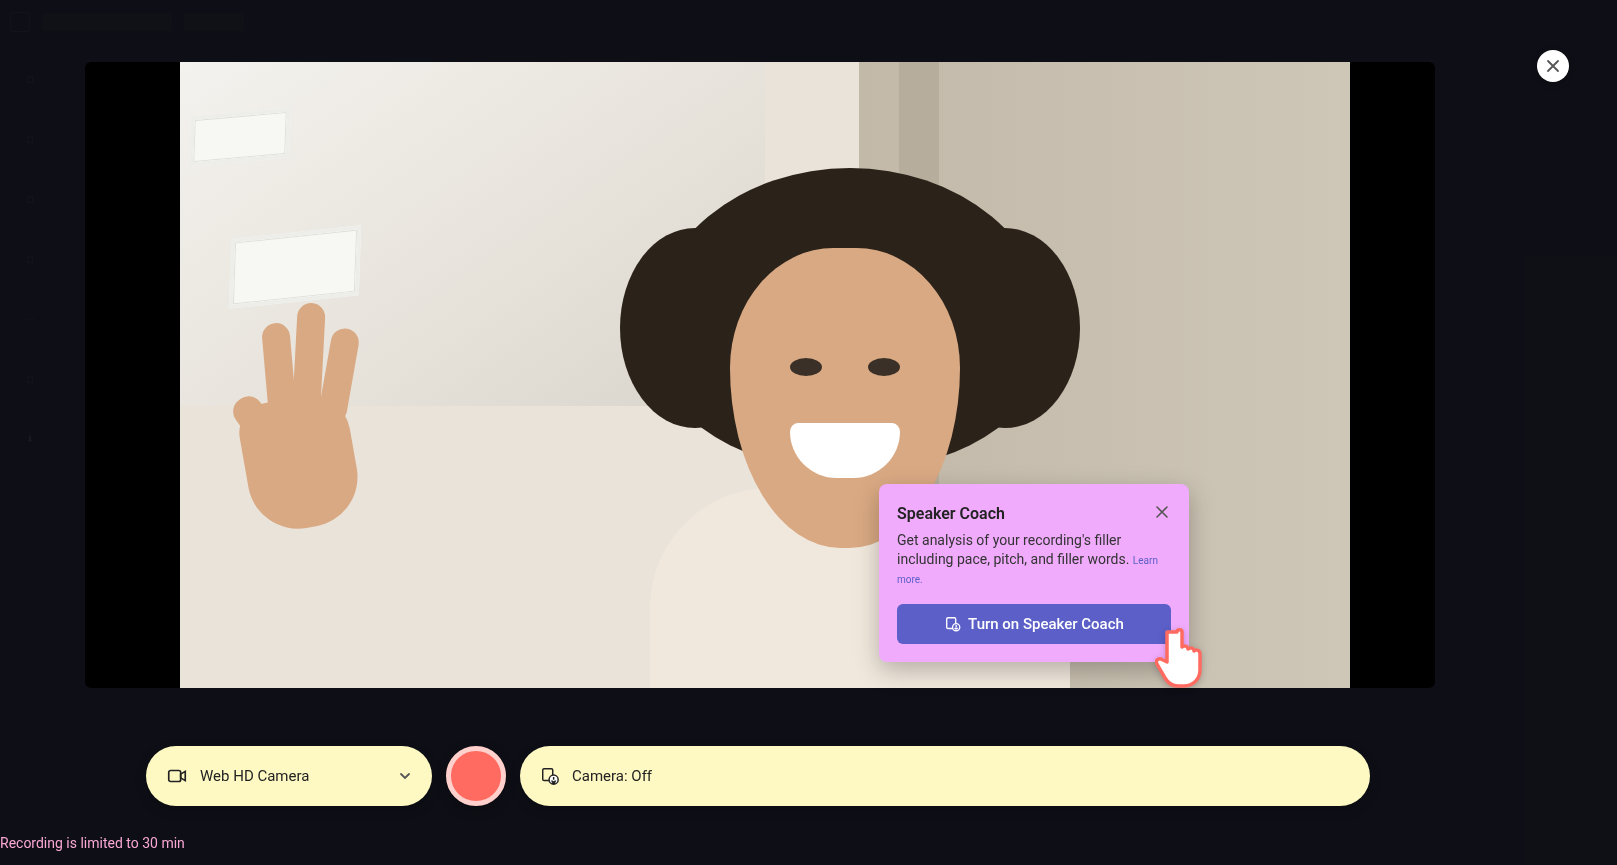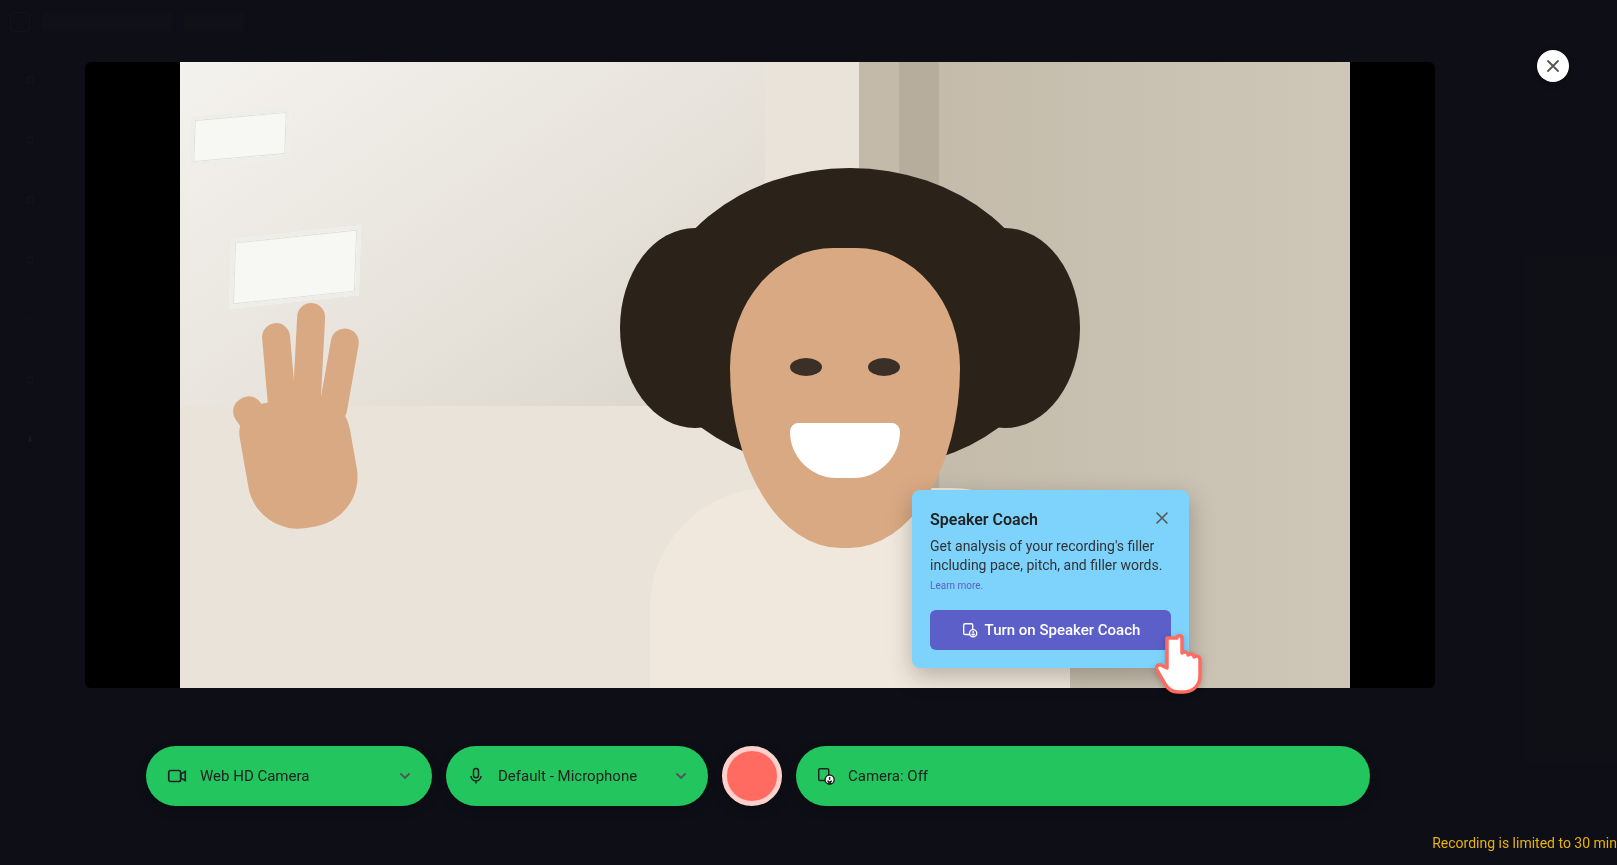--- a/index.html
+++ b/index.html
@@ -29,38 +29,38 @@
   .smile { position: absolute; left: 60px; top: 175px; width: 110px; height: 55px; background: #fff; border-radius: 10px 10px 55px 55px; }
   .eye { position: absolute; top: 110px; width: 32px; height: 18px; background: #3b3027; border-radius: 50%; }
   .eye.l { left: 60px; } .eye.r { right: 60px; }
   .sweater { position: absolute; left: 60px; bottom: -60px; width: 420px; height: 260px; background: #f1e8dd; border-radius: 120px 120px 0 0; }
   .hand { position: absolute; left: 15px; bottom: 120px; width: 180px; height: 250px; }
   .palm { position: absolute; left: 50px; bottom: 40px; width: 110px; height: 130px; background: #d9a983; border-radius: 30px 40px 50px 50px; transform: rotate(-10deg); }
   .finger { position: absolute; width: 28px; background: #d9a983; border-radius: 14px; }
 
   .close-btn { position: absolute; top: 50px; right: 48px; width: 32px; height: 32px; background: #fff; border-radius: 50%; display: flex; align-items: center; justify-content: center; cursor: pointer; box-shadow: 0 2px 6px rgba(0,0,0,0.3); }
 
-  .popup { position: absolute; right: 246px; bottom: 20px; width: 277px; background: #7dd3fc; border-radius: 8px; box-shadow: 0 8px 24px rgba(0,0,0,0.25); padding: 18px 18px 18px 18px; }
+  .popup { position: absolute; right: 246px; bottom: 26px; width: 310px; background: #f0abfc; border-radius: 8px; box-shadow: 0 8px 24px rgba(0,0,0,0.25); padding: 18px 18px 18px 18px; }
   .popup-head { display: flex; justify-content: space-between; align-items: center; margin-bottom: 6px; }
   .popup-title { font-weight: 600; font-size: 16px; color: #222; }
   .popup-body { font-size: 14px; color: #333; line-height: 1.35; }
   .popup-link { color: #5b5fc7; text-decoration: none; font-size: 10px; }
   .popup-btn { margin-top: 16px; width: 100%; height: 40px; background: #5b5fc7; color: #fff; border: none; border-radius: 6px; font-size: 15px; font-weight: 500; cursor: pointer; display: flex; align-items: center; justify-content: center; gap: 6px; }
 
   .cursor-hand { position: absolute; width: 60px; height: 60px; pointer-events: none; }
   .cursor-hand svg { filter: drop-shadow(0 2px 3px rgba(0,0,0,0.2)); }
 
   .toolbar { position: absolute; left: 146px; bottom: 59px; width: 1224px; height: 60px; display: flex; align-items: center; gap: 14px; }
-  .tb-pill { background: #22c55e; border-radius: 30px; height: 60px; display: flex; align-items: center; padding: 0 20px; box-shadow: 0 4px 12px rgba(0,0,0,0.2); }
+  .tb-pill { background: #fef9c3; border-radius: 30px; height: 60px; display: flex; align-items: center; padding: 0 20px; box-shadow: 0 4px 12px rgba(0,0,0,0.2); }
   .tb-select { display: flex; align-items: center; gap: 12px; color: #222; font-size: 15px; cursor: pointer; width: 100%; }
   .tb-select .spacer { flex: 1; }
   .record-btn { width: 60px; height: 60px; border-radius: 50%; border: 5px solid #ffd0cc; background: #ff6b61; box-shadow: 0 4px 12px rgba(0,0,0,0.25); cursor: pointer; }
   .tb-right { flex: 1; }
 
-  .footer-text { position: absolute; bottom: 14px; left: 0; right: 0; text-align: right; color: #eab308; font-size: 14px; }
+  .footer-text { position: absolute; bottom: 14px; left: 0; right: 0; text-align: left; color: #f9a8d4; font-size: 14px; }
 
   .chev { display: inline-flex; width: 14px; height: 14px; }
 </style>
 </head>
 <body>
 
 <div class="app-bg">
   <div class="top-bar">
     <div style="width:20px;height:20px;border:1px solid #666;border-radius:3px"></div>
     <div style="width:130px;height:18px;background:#3a3a44;border-radius:3px"></div>
@@ -151,35 +151,20 @@
       <span>Web HD Camera</span>
       <span class="spacer"></span>
       <span class="chev">
           <svg width="14" height="14" viewBox="0 0 14 14">
             <path d="M3 5 l4 4 l4 -4" fill="none" stroke="#555" stroke-width="1.8" stroke-linecap="round"></path>
           </svg>
         </span>
     </div>
   </div>
 
-  <div class="tb-pill" style="width:262px">
-    <div class="tb-select">
-      <svg width="20" height="20" viewBox="0 0 24 24" fill="none" stroke="#222" stroke-width="1.8">
-          <rect x="9" y="3" width="6" height="11" rx="3"></rect>
-          <path d="M6 12 a6 6 0 0 0 12 0 M12 18 v3"></path>
-        </svg>
-      <span>Default - Microphone</span>
-      <span class="spacer"></span>
-      <span class="chev">
-          <svg width="14" height="14" viewBox="0 0 14 14">
-            <path d="M3 5 l4 4 l4 -4" fill="none" stroke="#555" stroke-width="1.8" stroke-linecap="round"></path>
-          </svg>
-        </span>
-    </div>
-  </div>
 
   <button class="record-btn"></button>
 
   <div class="tb-pill tb-right">
     <div class="tb-select">
       <svg width="20" height="20" viewBox="0 0 22 22" fill="none" stroke="#222" stroke-width="1.6">
         <rect x="3" y="3" width="11" height="13" rx="1.5"></rect>
         <circle cx="15" cy="15" r="5" fill="#fff"></circle>
         <path d="M15 12 v3 M13 19 h4 M12.8 16 a2.3 2.3 0 0 0 4.4 0"></path>
       </svg>

